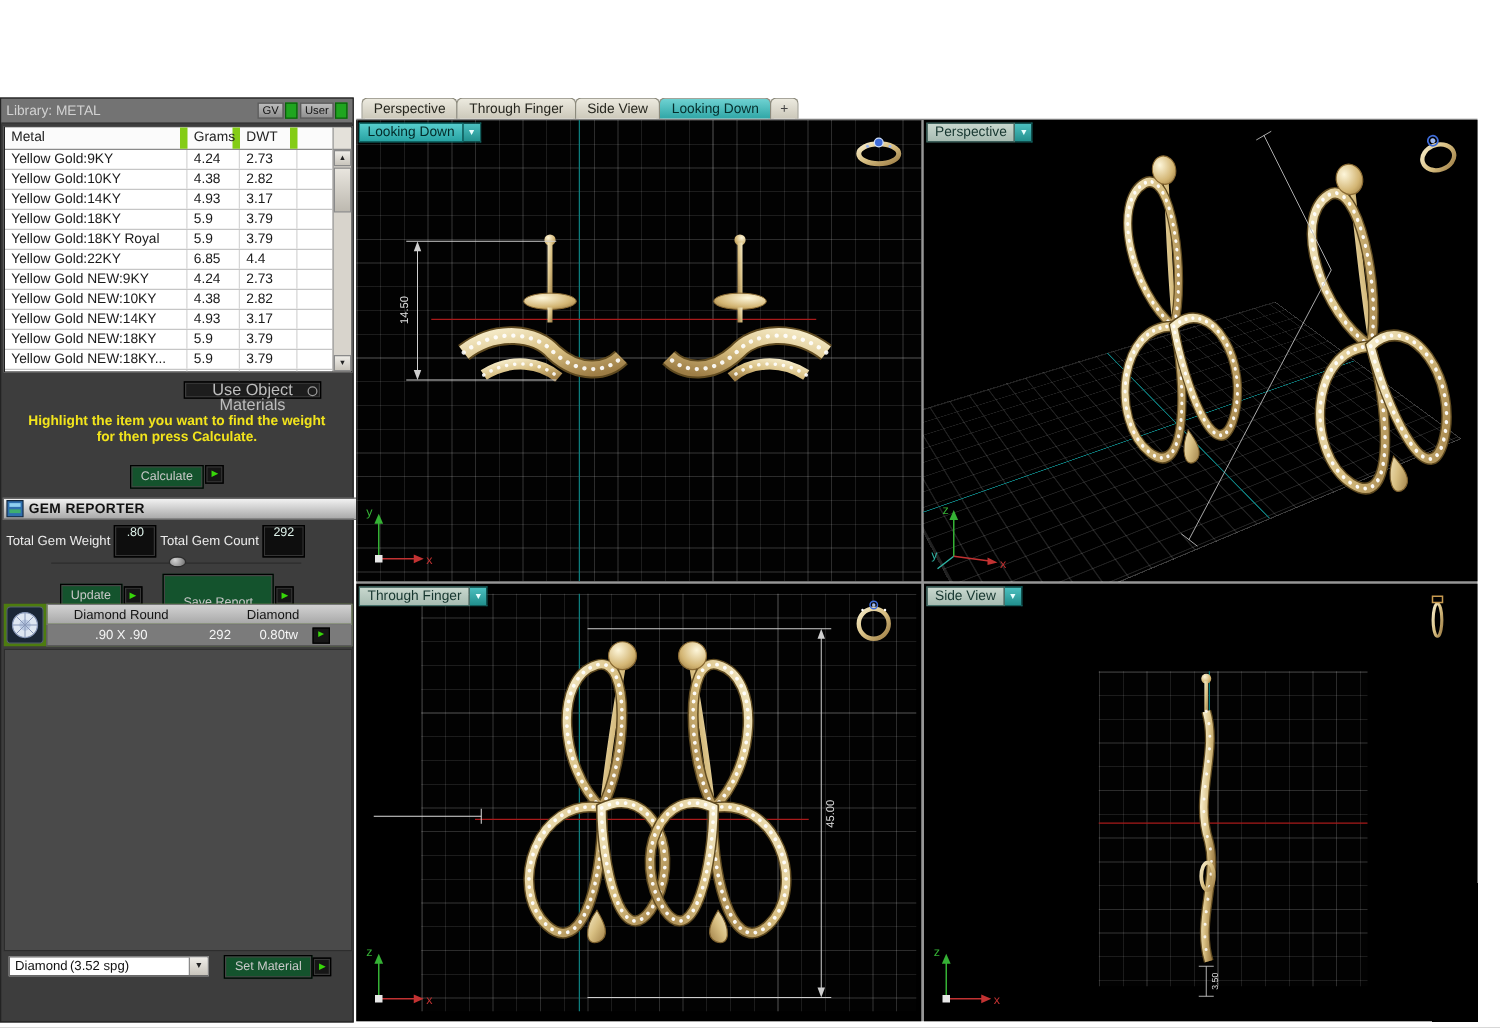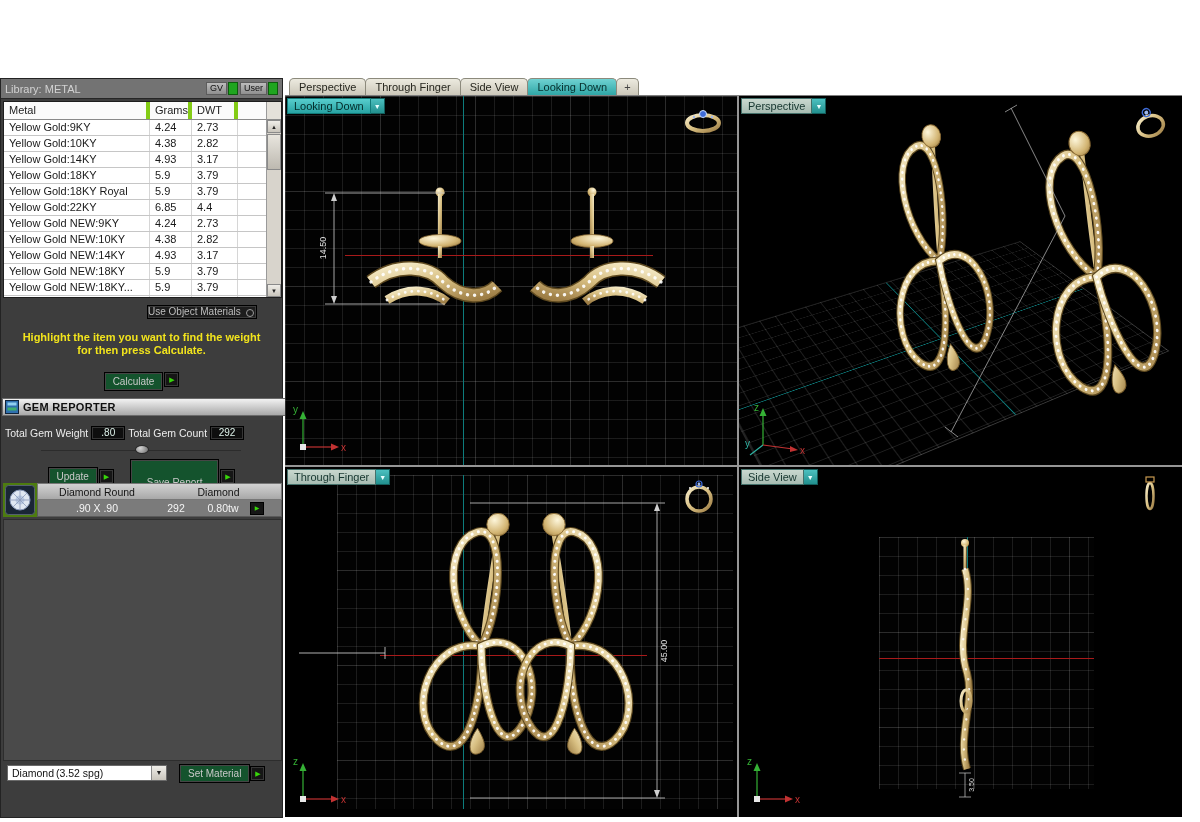--- a/index.html
+++ b/index.html
@@ -9,48 +9,48 @@
 
 
 .left-panel{position:absolute;left:0;top:78px;width:283px;height:740px;background:#3d3d3d;border:1px solid #232323}
 .lib-header{position:absolute;left:0;top:0;width:100%;height:20px;background:#737373;border-bottom:1px solid #262626;display:flex;align-items:center;padding:0 4px}
 .lib-title{color:#d2d2d2;font-size:11px;flex:1}
 .mini-btn{height:13px;background:linear-gradient(#bcbcbc,#8f8f8f);border:1px solid #5c5c5c;color:#111;font-size:9px;line-height:11px;padding:0 3px;margin-left:2px}
 .mini-ind{width:10px;height:13px;background:#1fa51f;border:1px solid #0c5c0c;margin-left:1px}
 
 .metal-table{position:absolute;left:2px;top:22px;width:279px;height:197px;background:#fff;border:1px solid #1e1e1e}
 .mt-head{display:flex;height:18px;border-bottom:1px solid #8a8a8a;background:#fbfbfb;font-size:11px;color:#222;margin-right:15px}
-.mt-head span{line-height:17px;padding-left:5px;border-right:4px solid #84cc16}
+.mt-head span{line-height:17px;padding-left:5px;border-right:6px solid #84cc16}
 .mt-corner{position:absolute;right:0;top:0;width:15px;height:18px;background:#e4e1da;border-left:1px solid #9a9a9a;border-bottom:1px solid #8a8a8a}
 .mt-body{position:absolute;left:0;top:18px;right:15px;bottom:0;overflow:hidden}
 .mt-row{display:flex;height:16px;border-bottom:1px solid #c6c6c6;font-size:11px;color:#1a1a1a;background:#fff}
 .mt-row span{line-height:15px;padding-left:5px;border-right:1px solid #d6d6d6;white-space:nowrap;overflow:hidden}
 .c1{width:146px}.c2{width:42px}.c3{width:46px}.c4{flex:1;border-right:none!important}
 .mt-scroll{position:absolute;right:0;top:18px;bottom:0;width:15px;background:#d8d4cc;border-left:1px solid #9a9a9a}
 .sb-btn{position:absolute;left:0;width:14px;height:13px;background:linear-gradient(#efede8,#c9c5bc);border:1px solid #8a8a8a;font-size:6px;color:#222;text-align:center;line-height:12px}
 .sb-up{top:0}.sb-down{bottom:0}
 .sb-thumb{position:absolute;left:0;top:14px;width:14px;height:36px;background:linear-gradient(#e8e5de,#bdb9b0);border:1px solid #8a8a8a}
 
-.uom-btn{position:absolute;left:146px;top:226px;width:110px;height:14px;background:#1d1d1d;border:1px solid #000;box-shadow:inset 0 0 0 1px #3c3c3c;color:#bdbdbd;font-size:10px;line-height:12px;text-align:left}
+.uom-btn{position:absolute;left:146px;top:226px;width:110px;height:14px;background:#1d1d1d;border:1px solid #000;box-shadow:inset 0 0 0 1px #3c3c3c;color:#bdbdbd;font-size:13px;line-height:12px;text-align:center}
 .uom-ico{position:absolute;right:2px;top:2.5px;width:8px;height:8px;border:1px solid #9a9a9a;border-radius:50%}
 
 .instruction{position:absolute;left:0;top:252px;width:100%;text-align:center;color:#f2e41c;font-size:11px;font-weight:bold;line-height:13px}
 
 .calc-row{position:absolute;left:0;top:293px;width:100%;display:flex;justify-content:center;gap:1px}
 .dk-btn{height:19px;background:#14532d;border:1px solid #000;box-shadow:inset 0 0 0 1px #454545;color:#c9c9c9;font-size:10px;line-height:13px;padding:0 8px;}
 .go{width:15px;height:15px;background:#161616;border:1px solid #000;box-shadow:inset 0 0 0 1px #383838;color:#38d60a;font-size:7px;line-height:13px;text-align:center}
 
 .gr-titlebar{position:absolute;left:1px;top:319px;width:321px;height:18px;background:linear-gradient(#f2f2f2,#a8a8a8);border:1px solid #6a6a6a;display:flex;align-items:center;padding:0 2px}
 .gr-icon{width:14px;height:14px;margin-right:4px}
 .gr-title{flex:1;font-size:11px;font-weight:bold;color:#101010;letter-spacing:.3px}
 .gr-close{width:14px;height:13px;background:linear-gradient(#efefef,#c6c6c6);border:1px solid #777;color:#c22;font-size:9px;font-weight:bold;line-height:11px;text-align:center}
 
 .gr-totals{position:absolute;left:2px;top:346px;width:279px;height:16px;display:flex;align-items:center;gap:3px;padding:0 2px}
 .gr-lbl{color:#ececec;font-size:10.5px;white-space:nowrap}
-.gr-val{min-width:34px;height:14px;background:#0e0e0e;border:1px solid #000;box-shadow:inset 0 0 0 1px #353535;color:#def2ea;font-size:10px;line-height:12px;text-align:center;padding:0 2px}
+.gr-val{min-width:34px;height:26px;background:#0e0e0e;border:1px solid #000;box-shadow:inset 0 0 0 1px #353535;color:#def2ea;font-size:10px;line-height:12px;text-align:center;padding:0 2px}
 
 .gr-sep{position:absolute;left:40px;top:371px;width:200px;border-top:1px solid #2c2c2c}
 .gr-knob{position:absolute;left:50%;top:366px;width:14px;height:9px;margin-left:-7px;background:radial-gradient(circle at 35% 30%,#d4d4d4,#6a6a6a);border:1px solid #2a2a2a;border-radius:50%}
 
 .gr-buttons{position:absolute;left:0;top:380px;width:100%;display:flex;justify-content:center;align-items:center;gap:1px}
 .spacer12{width:14px}
 
 .gem-list{position:absolute;left:2px;top:404px;width:279px;height:34px;background:#4d7c0f}
 .gem-thumb{position:absolute;left:2px;top:2px;width:30px;height:30px}
 .gem-rows{position:absolute;left:34px;top:0;right:0;height:34px}

